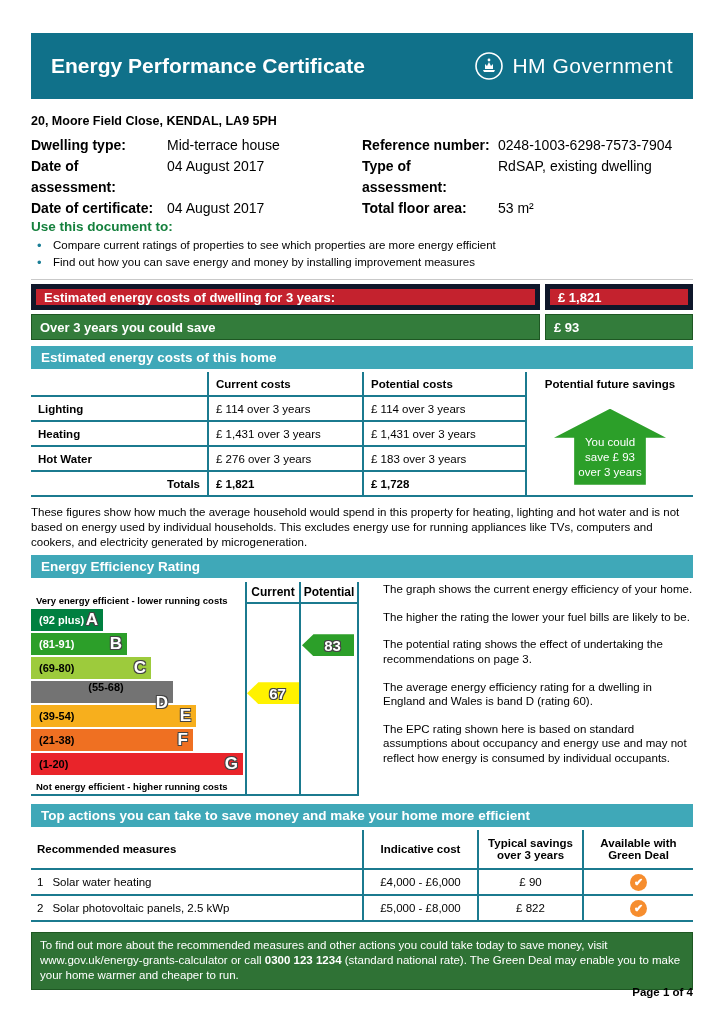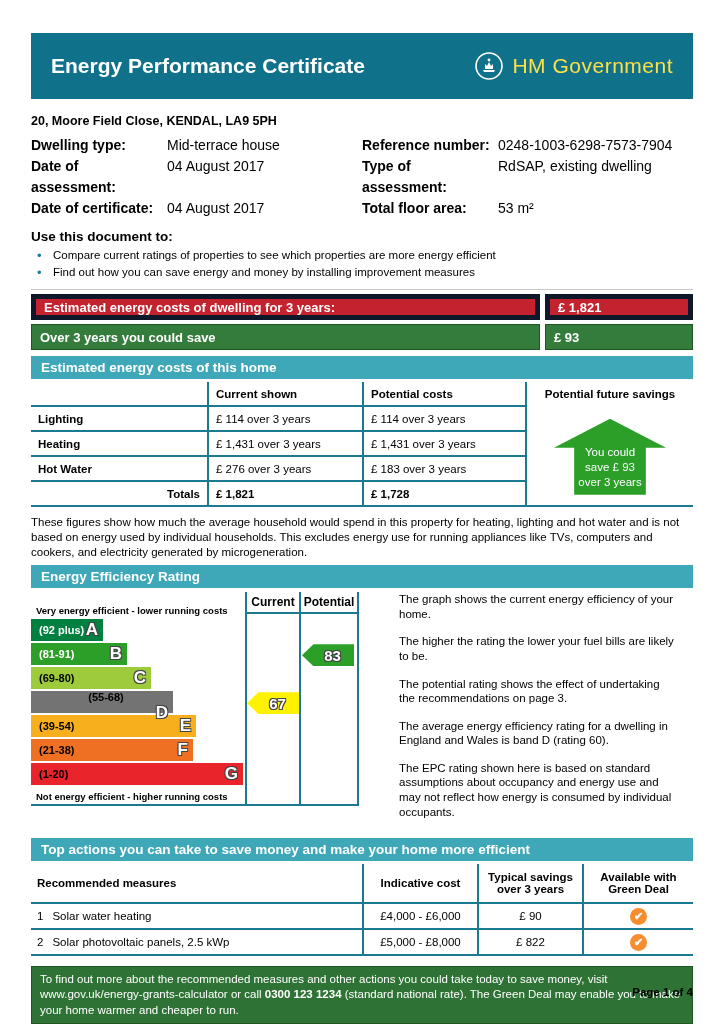--- a/index.html
+++ b/index.html
@@ -4,32 +4,32 @@
 <style>
   html,body{margin:0;padding:0;background:#fff;}
   .page{width:724px;height:1024px;position:relative;background:#fff;
         font-family:"Liberation Sans",sans-serif;color:#000;overflow:hidden;}
   .content{padding:0 31px;}
 
   
   .header{margin:33px 31px 0;height:66px;background:#10718a;display:flex;
           align-items:center;justify-content:space-between;padding:0 20px;box-sizing:border-box;}
   .header .title{color:#fff;font-size:21px;font-weight:bold;}
-  .gov{display:flex;align-items:center;gap:8px;color:#fde047;}
+  .gov{display:flex;align-items:center;gap:8px;color:#ffffff;}
   .gov .crest{width:30px;height:30px;}
   .gov .gov-txt{font-size:21px;font-weight:normal;letter-spacing:.5px;}
 
   .address{margin-top:15px;font-size:12.5px;font-weight:bold;}
 
   .info{display:flex;margin-top:7px;font-size:14px;line-height:1.5;}
   .info .col{width:50%;}
   .info .row{display:flex;}
   .info .lbl{width:136px;font-weight:bold;flex-shrink:0;}
 
-  .use-heading{color:#000000;font-weight:bold;font-size:13.5px;margin-top:10px;}
+  .use-heading{color:#15803d;font-weight:bold;font-size:13.5px;}
   .bullets{margin:3px 0 0;padding:0;list-style:none;font-size:11.5px;line-height:1.45;}
   .bullets li{padding-left:22px;position:relative;}
   .bullets li::before{content:"•";color:#1a7e96;position:absolute;left:6px;font-size:13px;}
 
   .hr-light{border-top:1px solid #c9c9c9;margin-top:9px;}
 
   .banner{display:flex;height:26px;margin-top:4px;color:#fff;font-weight:bold;font-size:13px;}
   .banner .b-lbl{flex:1;display:flex;align-items:center;padding-left:8px;box-sizing:border-box;}
   .banner .b-val{width:148px;margin-left:5px;display:flex;align-items:center;padding-left:8px;box-sizing:border-box;}
   .banner.red .b-lbl,.banner.red .b-val{background:#c4222e;border:5px solid #0f172a;}
@@ -67,21 +67,21 @@
   .bar .letter{margin-left:auto;padding-right:5px;font-size:17px;font-weight:bold;color:#fff;
                text-shadow:-1px -1px 0 #444,1px -1px 0 #444,-1px 1px 0 #444,1px 1px 0 #444;}
   .bw0{width:72px}.bw1{width:96px}.bw2{width:120px}.bw3{width:142px}
   .bw4{width:165px}.bw5{width:162px}.bw6{width:212px}
   .band-light{color:#fff;}
   .arrow{position:absolute;width:52px;height:22px;display:flex;align-items:center;justify-content:center;
          padding-left:9px;box-sizing:border-box;font-weight:bold;font-size:15px;color:#fff;
          text-shadow:-1px -1px 0 #444,1px -1px 0 #444,-1px 1px 0 #444,1px 1px 0 #444;
          clip-path:polygon(0 50%,22% 0,100% 0,100% 100%,22% 100%);}
   .rating-text{flex:1;padding-left:18px;font-size:11.5px;line-height:1.27;}
-  .rating-text p{margin:0 16px 13px;}
+  .rating-text p{margin:0 0 13px;}
 
   
   table.actions{width:100%;border-collapse:collapse;font-size:11.5px;margin-top:3px;table-layout:fixed;}
   table.actions td{padding:3px 6px;}
   table.actions .hdr td{font-weight:bold;height:32px;vertical-align:middle;}
   table.actions .rrow td{height:18px;}
   .measure{display:flex;gap:9px;}
   .check{display:inline-block;width:17px;height:17px;border-radius:50%;background:#f68d2e;
          color:#fff;font-size:11px;font-weight:bold;text-align:center;line-height:17px;}
 
@@ -165,21 +165,21 @@
     <table class="costs">
       <colgroup>
           <col style="width:177px">
           <col style="width:155px">
           <col style="width:163px">
           <col>
         </colgroup>
       <tbody>
           <tr>
         <td class="bb"></td>
-        <td class="bl bb bold">Current shown</td>
+        <td class="bl bb bold">Current costs</td>
         <td class="bl bb bold">Potential costs</td>
         <td class="bl bold tc">Potential future savings</td>
       </tr>
       <tr>
         <td class="bb bold">Lighting</td>
         <td class="bl bb">£ 114 over 3 years</td>
         <td class="bl bb">£ 114 over 3 years</td>
         <td class="bl bb house-cell" rowspan="4">
           <div class="house" style="background: rgb(44, 159, 41);">
             <span>You could</span>

